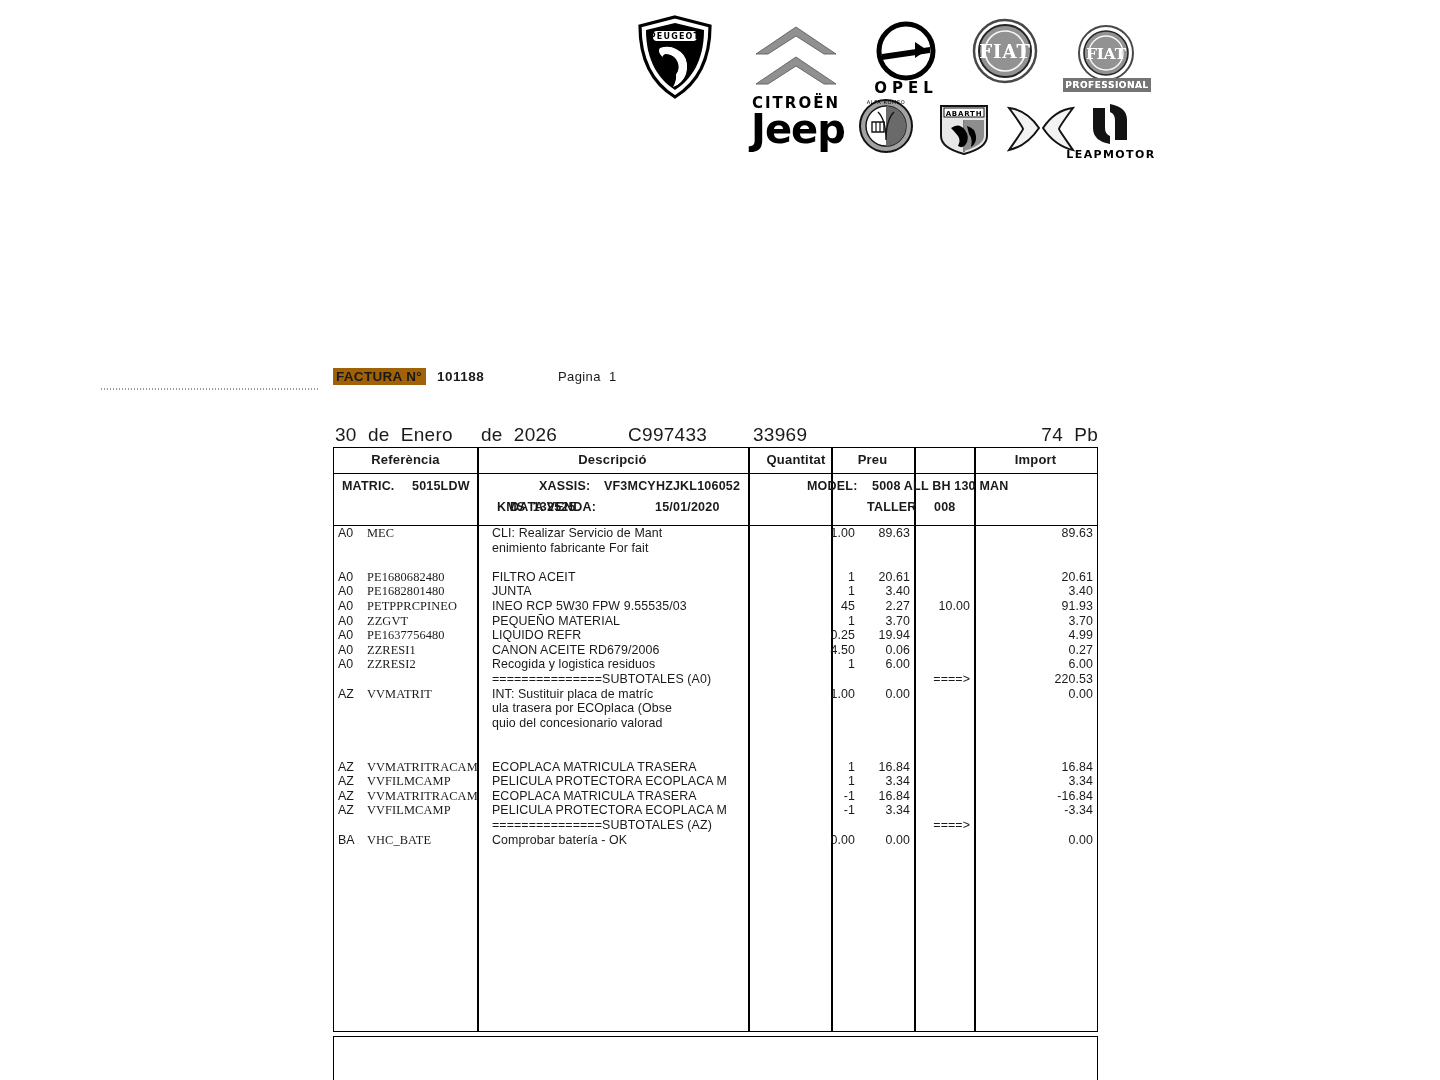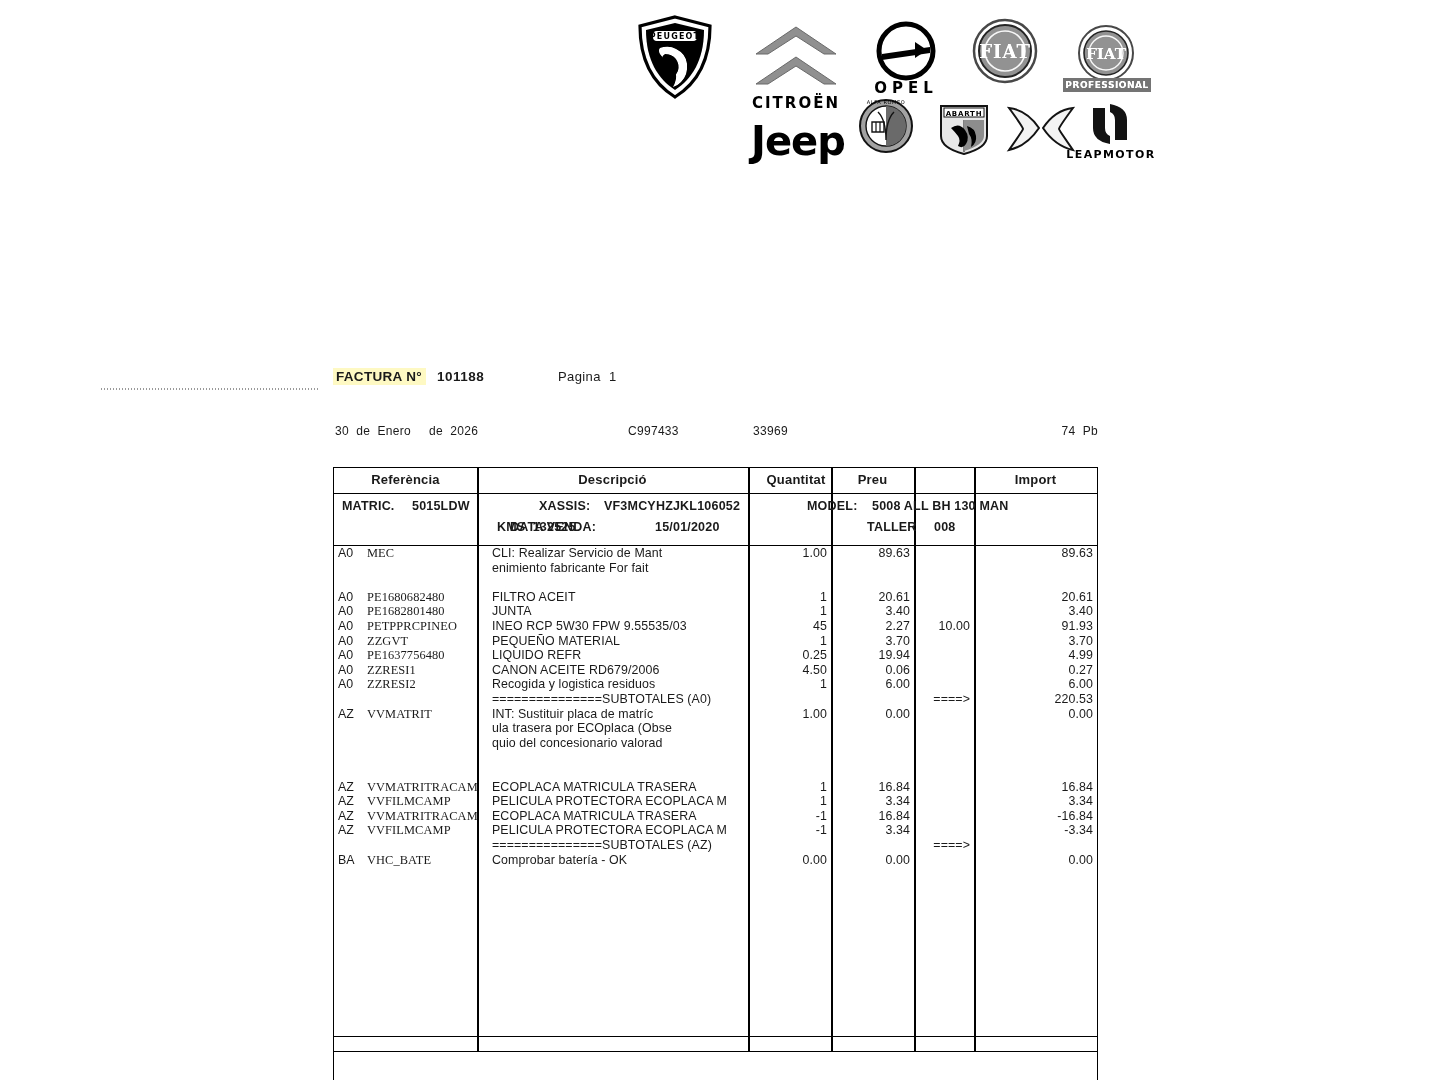--- a/index.html
+++ b/index.html
@@ -61,21 +61,21 @@
     top: 368px;
     width: 320px;
     height: 22px;
   }
   #factura-label {
     position: absolute;
     left: 0; top: 0;
     font-size: 13.5px;
     font-weight: bold;
     letter-spacing: 0.3px;
-    background: #fef9c3;
+    background: #a16207;
     padding: 1px 4px 1px 3px;
   }
   #factura-number {
     position: absolute;
     left: 104px; top: 1px;
     font-size: 13.5px;
     font-weight: bold;
     letter-spacing: 0.5px;
   }
   #pagina-label {
@@ -95,38 +95,37 @@
     opacity: 0.75;
   }
 
   
   #meta-row {
     position: absolute;
     left: 335px;
     top: 424px;
     width: 763px;
     height: 20px;
-    font-size: 12px;
+    font-size: 19px;
     letter-spacing: 0.3px;
   }
   #meta-date { position: absolute; left: 0; top: 0; white-space: pre; }
   #meta-code { position: absolute; left: 293px; top: 0; }
   #meta-num  { position: absolute; left: 418px; top: 0; }
   #meta-right{ position: absolute; right: 0; top: 0; white-space: pre; }
 
   
   #invoice-table {
     position: absolute;
     left: 333px;
     top: 447px;
     width: 765px;
     height: 585px;
     border: 1.6px solid #000;
     box-sizing: border-box;
-    margin-top: 20px;
   }
 
   .vline {
     position: absolute;
     top: 0;
     bottom: 0;
     width: 1.6px;
     background: #000;
   }
   .vline.v1 { left: 143px; }
@@ -196,21 +195,21 @@
   }
   .item-row .c {
     position: absolute;
     top: 0;
     white-space: pre;
     line-height: 14.6px;
   }
   .c-seg  { left: 4px; }
   .c-ref  { left: 33px; font-family: Liberation Serif, serif; }
   .c-desc { left: 158px; }
-  .c-qty  { left: 414px; width: 79px; text-align: right; }
+  .c-qty  { left: 414px; width: 79px; text-align: right; padding-left: 28px; }
   .c-preu { left: 497px; width: 79px; text-align: right; }
   .c-disc { left: 580px; width: 56px; text-align: right; }
   .c-imp  { left: 640px; width: 119px; text-align: right; }
 
   
   #footer-box {
     position: absolute;
     left: 333px;
     top: 1036px;
     width: 765px;
@@ -266,21 +265,21 @@
   <div class="logo" style="left:477px; top:18px;">
     <svg width="58" height="58" viewBox="0 0 58 58">
       <circle cx="29" cy="29" r="27" fill="none" stroke="#555" stroke-width="2"></circle>
       <circle cx="29" cy="29" r="22" fill="#8e8e8e" stroke="#3a3a3a" stroke-width="1.6"></circle>
       <circle cx="29" cy="29" r="17" fill="none" stroke="#dcdcdc" stroke-width="1.4"></circle>
       <text x="29" y="35" font-family="DejaVu Serif, serif" font-size="15" font-weight="bold" fill="#f2f2f2" text-anchor="middle">FIAT</text>
     </svg>
   </div>
   <div class="wordmark logo" style="left:463px; top:72px; width:88px; font-size:9px; letter-spacing:0.5px; background:#777; color:#fff; padding:2px 0;">PROFESSIONAL</div>
 
-  <div class="wordmark logo" style="left:136px; top:100px; width:124px; font-size:40px; letter-spacing:-1px; font-family:'DejaVu Sans', sans-serif;margin-top:12px;">Jeep</div>
+  <div class="wordmark logo" style="left:136px; top:100px; width:124px; font-size:40px; letter-spacing:-1px; font-family:'DejaVu Sans', sans-serif;">Jeep</div>
 
   <div class="logo" style="left:258px; top:92px;">
     <svg width="56" height="56" viewBox="0 0 56 56">
       <circle cx="28" cy="28" r="26" fill="#9a9a9a" stroke="#2c2c2c" stroke-width="2"></circle>
       <circle cx="28" cy="28" r="20" fill="#e4e4e4" stroke="#2c2c2c" stroke-width="1.4"></circle>
       <path d="M28 8 A20 20 0 0 1 28 48 Z" fill="#6f6f6f"></path>
       <path d="M20 14 q8 8 8 28 q0 -20 8 -28" fill="none" stroke="#2c2c2c" stroke-width="1.4"></path>
       <path d="M14 24 h12 v10 h-12 Z" fill="none" stroke="#2c2c2c" stroke-width="1.4"></path>
       <path d="M18 24 v10 M22 24 v10" stroke="#2c2c2c" stroke-width="1.2"></path>
       <text x="28" y="5.5" font-family="DejaVu Sans, sans-serif" font-size="5" fill="#1b1b1b" text-anchor="middle" letter-spacing="0.6">ALFA ROMEO</text>

